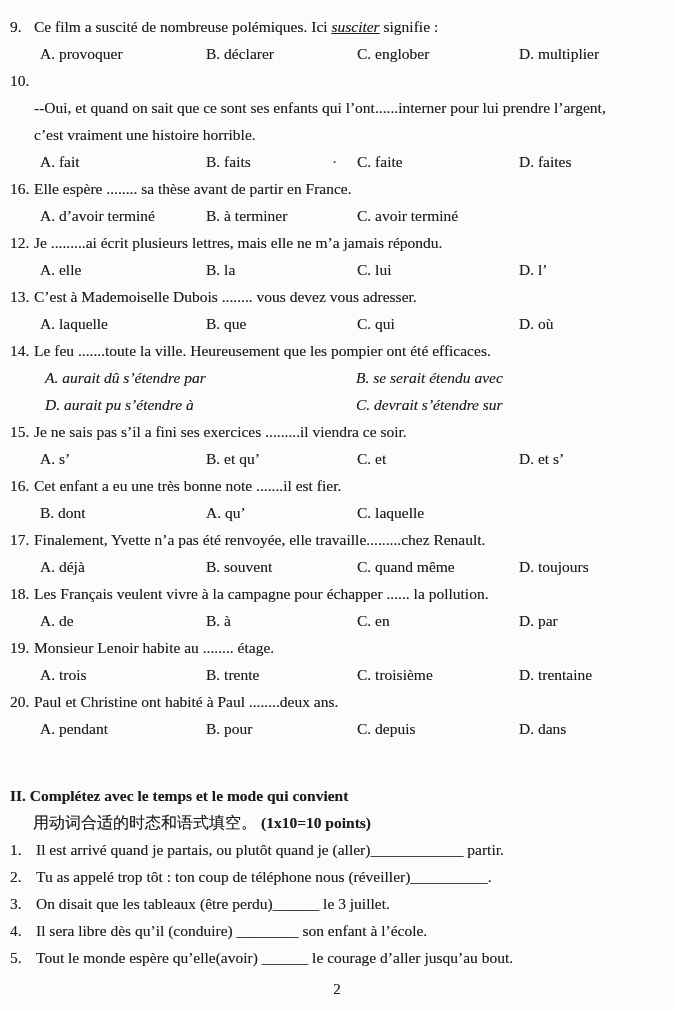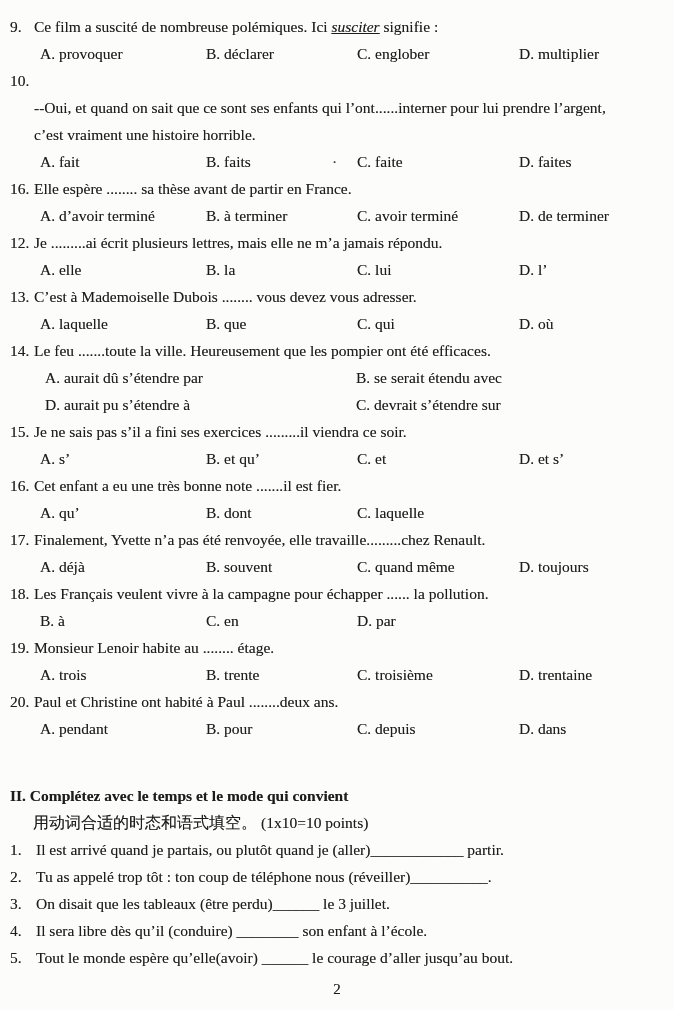--- a/index.html
+++ b/index.html
@@ -24,26 +24,26 @@
   .q-num { flex: 0 0 24px; }
   .q-cont { padding-left: 24px; }
   .ital { font-style: italic; text-decoration: underline; }
   .opts {
     position: relative;
     display: grid;
     line-height: 27px;
     white-space: nowrap;
   }
   .opts.row4 { padding-left: 30px; grid-template-columns: 166px 151px 162px auto; }
-  .opts.two  { padding-left: 35px; grid-template-columns: 311px auto; }
+  .opts.two  { padding-left: 35px; grid-template-columns: 311px auto; font-style: italic; }
   .stray { position: absolute; left: 322px; top: 0; color: #3a3a3a; }
   .sec2 { margin-top: 25px; }
   .sec2-head { font-weight: bold; line-height: 27px; white-space: nowrap; margin-top: 40px; }
   .sec2-zh { padding-left: 23px; line-height: 27px; font-size: 16px; white-space: nowrap; }
-  .pts { font-weight: normal; font-size: 15.5px; }
+  .pts { font-weight: bold; font-size: 15.5px; }
   .item { display: flex; line-height: 27px; white-space: nowrap; }
   .i-num { flex: 0 0 26px; }
   .pageno {
     position: absolute; left: 0; right: 0; bottom: 12px;
     text-align: center; font-size: 15px;
   }
 </style>
 </head>
 <body>
 
@@ -81,21 +81,20 @@
       </div>
       <div class="q">
         <div class="q-line">
           <span class="q-num">16.</span>
           <span class="q-text"><span>Elle espère ........ sa thèse avant de partir en France.</span></span>
         </div>
         <div class="opts row4">
           <span class="opt">A. d’avoir terminé</span>
           <span class="opt">B. à terminer</span>
           <span class="opt">C. avoir terminé</span>
-          <span class="opt">D. de terminer</span>
         </div>
       </div>
       <div class="q">
         <div class="q-line">
           <span class="q-num">12.</span>
           <span class="q-text"><span>Je .........ai écrit plusieurs lettres, mais elle ne m’a jamais répondu.</span></span>
         </div>
         <div class="opts row4">
           <span class="opt">A. elle</span>
           <span class="opt">B. la</span>
@@ -138,22 +137,22 @@
           <span class="opt">C. et</span>
           <span class="opt">D. et s’</span>
         </div>
       </div>
       <div class="q">
         <div class="q-line">
           <span class="q-num">16.</span>
           <span class="q-text"><span>Cet enfant a eu une très bonne note .......il est fier.</span></span>
         </div>
         <div class="opts row4">
+          <span class="opt">B. dont</span>
           <span class="opt">A. qu’</span>
-          <span class="opt">B. dont</span>
           <span class="opt">C. laquelle</span>
         </div>
       </div>
       <div class="q">
         <div class="q-line">
           <span class="q-num">17.</span>
           <span class="q-text"><span>Finalement, Yvette n’a pas été renvoyée, elle travaille.........chez Renault.</span></span>
         </div>
         <div class="opts row4">
           <span class="opt">A. déjà</span>
@@ -161,20 +160,21 @@
           <span class="opt">C. quand même</span>
           <span class="opt">D. toujours</span>
         </div>
       </div>
       <div class="q">
         <div class="q-line">
           <span class="q-num">18.</span>
           <span class="q-text"><span>Les Français veulent vivre à la campagne pour échapper ...... la pollution.</span></span>
         </div>
         <div class="opts row4">
+          <span class="opt">A. de</span>
           <span class="opt">B. à</span>
           <span class="opt">C. en</span>
           <span class="opt">D. par</span>
         </div>
       </div>
       <div class="q">
         <div class="q-line">
           <span class="q-num">19.</span>
           <span class="q-text"><span>Monsieur Lenoir habite au ........ étage.</span></span>
         </div>

